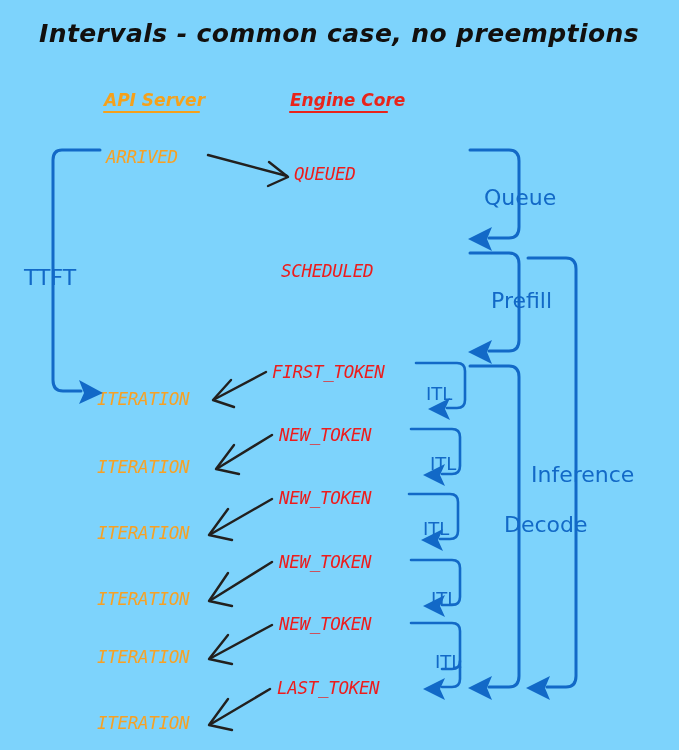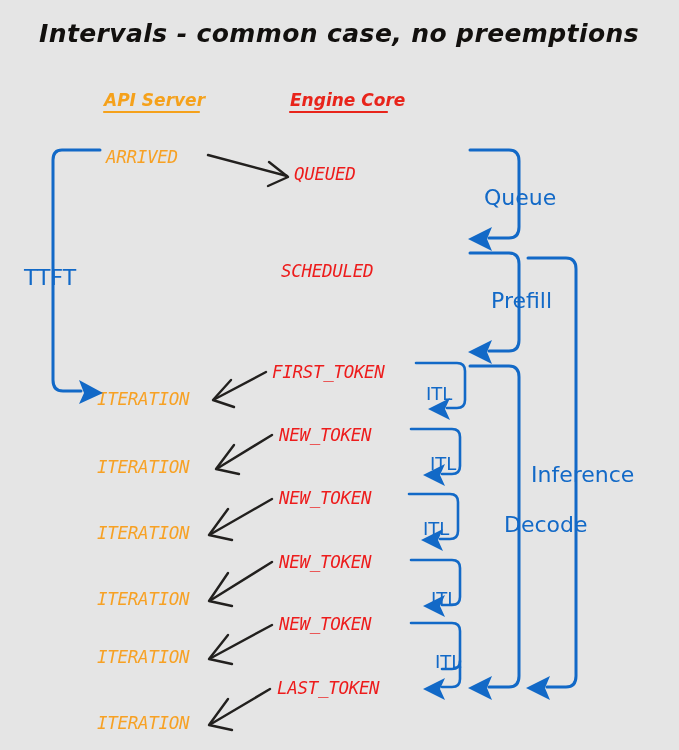--- a/index.html
+++ b/index.html
@@ -4,21 +4,21 @@
 <style>
   html, body {
     margin: 0;
     padding: 0;
     background: #ffffff;
   }
   #canvas {
     position: relative;
     width: 679px;
     height: 750px;
-    background: #e5e5e5;
+    background: #7dd3fc;
     overflow: hidden;
     font-family: "DejaVu Sans", sans-serif;
   }
   svg.layer {
     position: absolute;
     left: 0;
     top: 0;
     width: 679px;
     height: 750px;
   }

